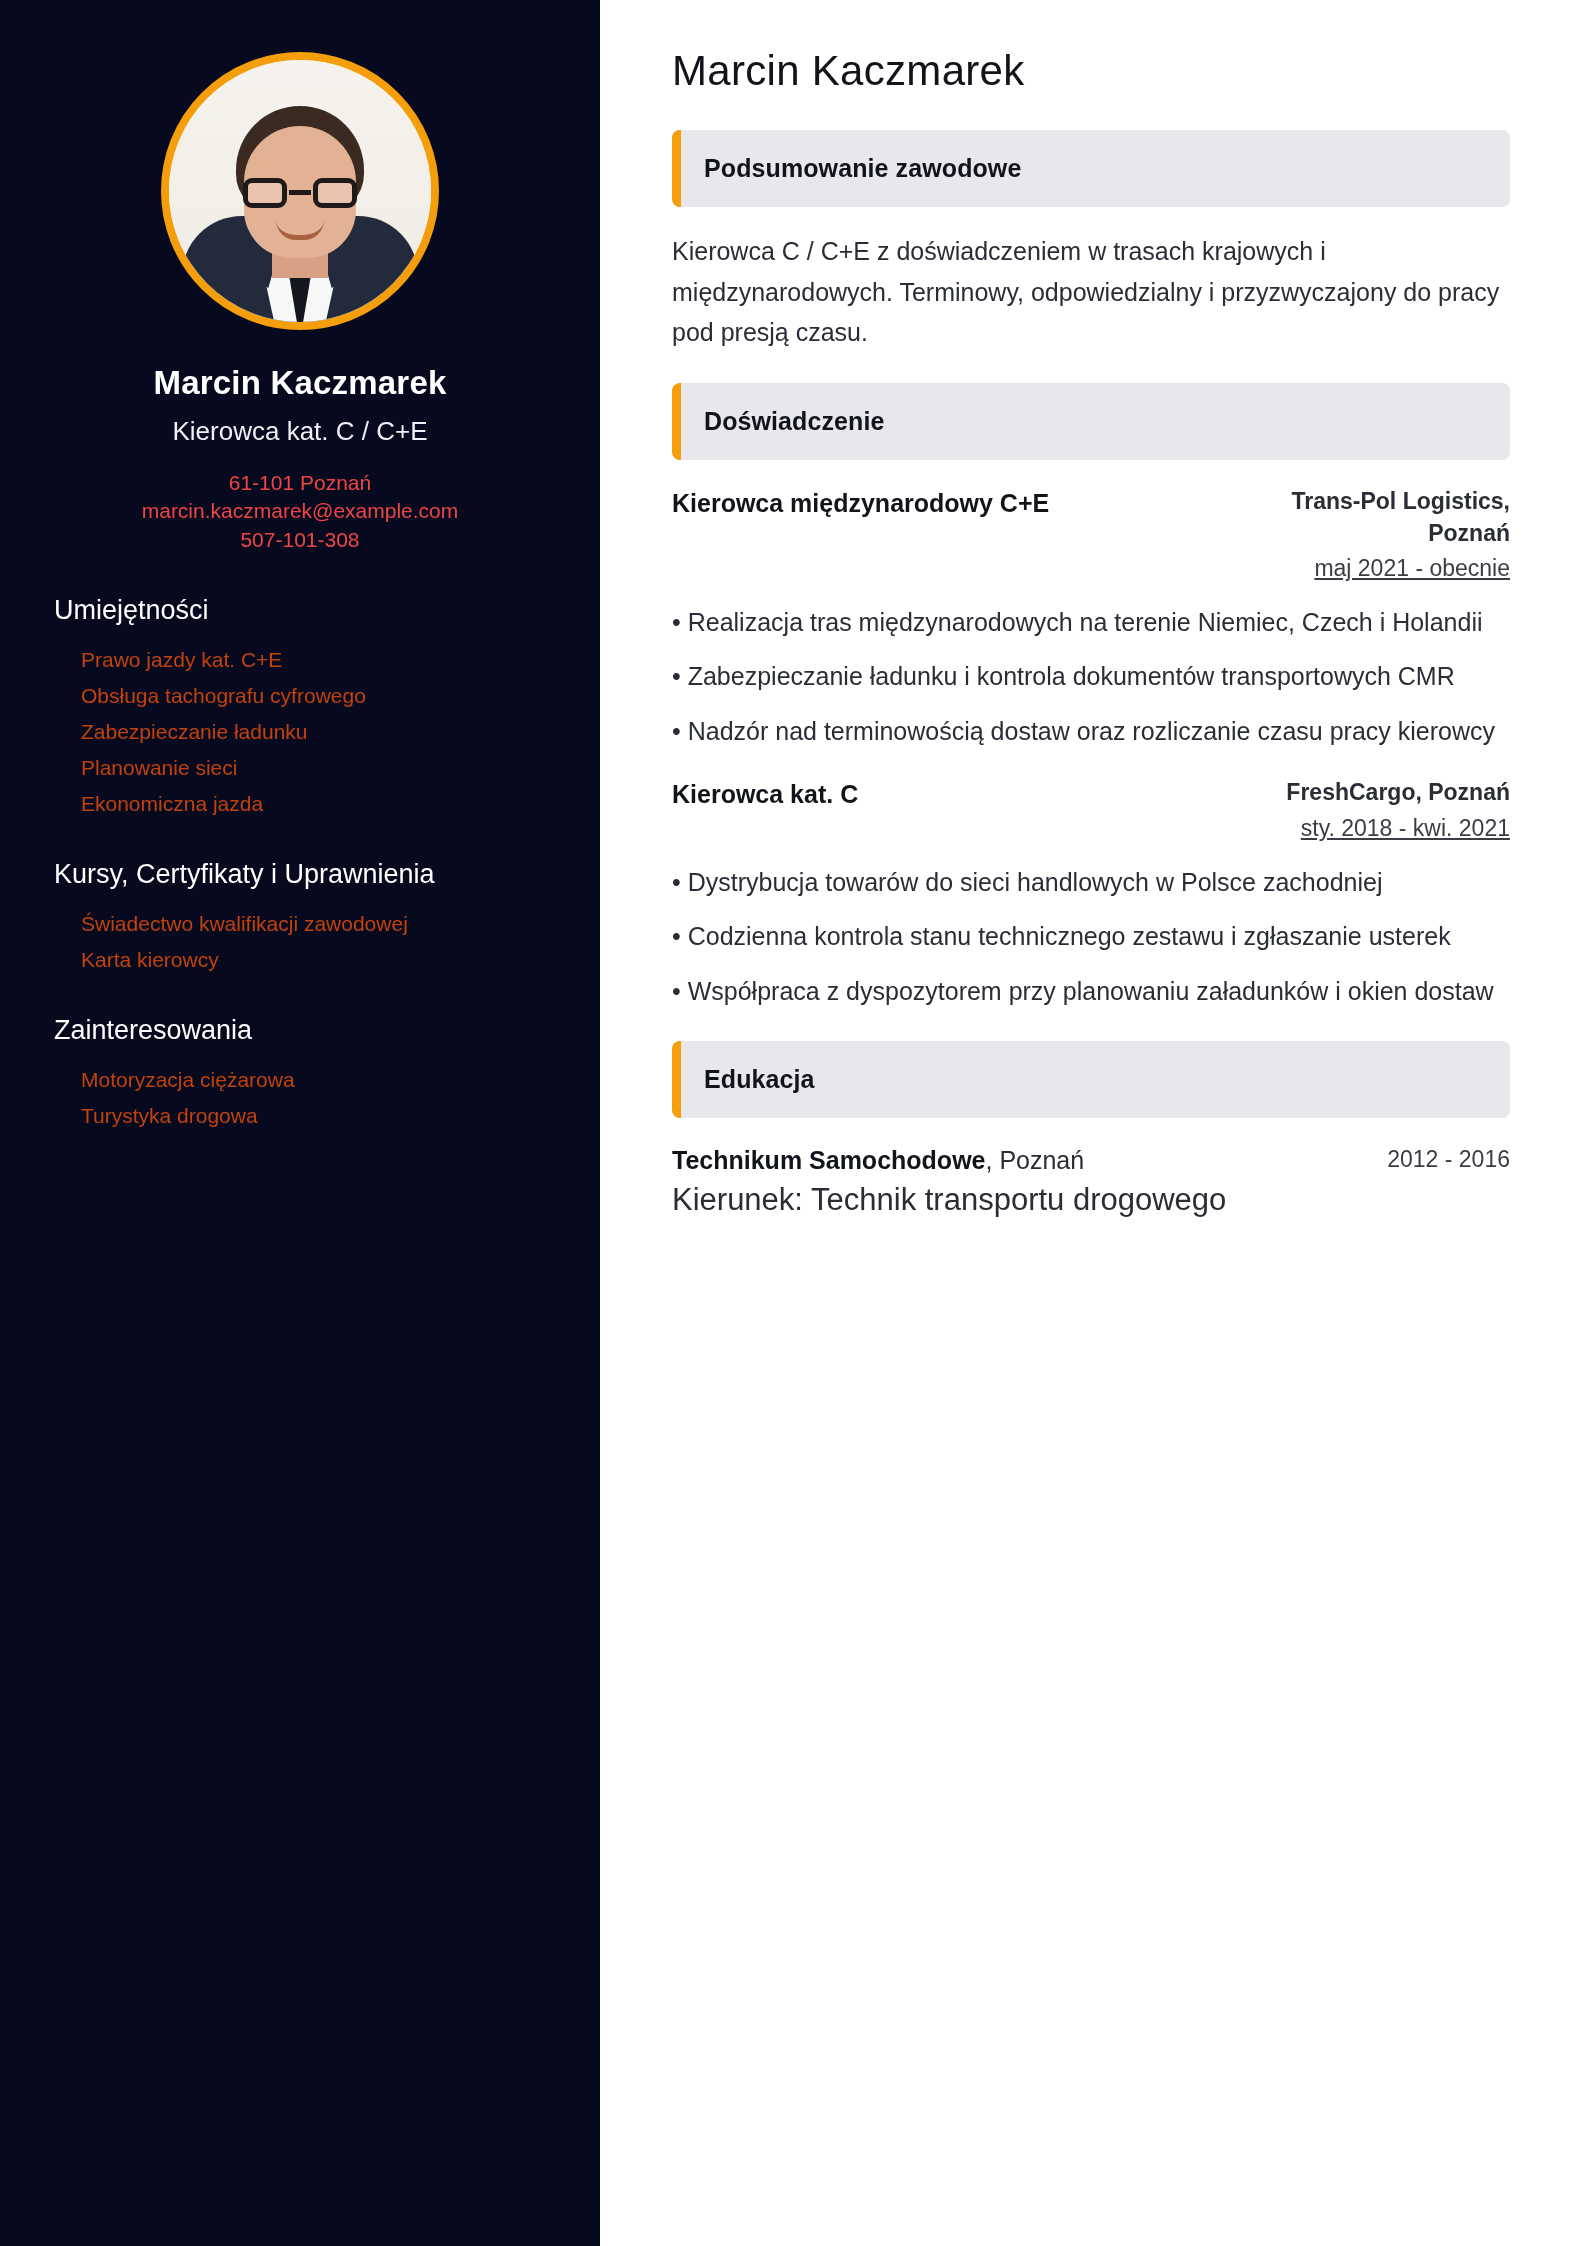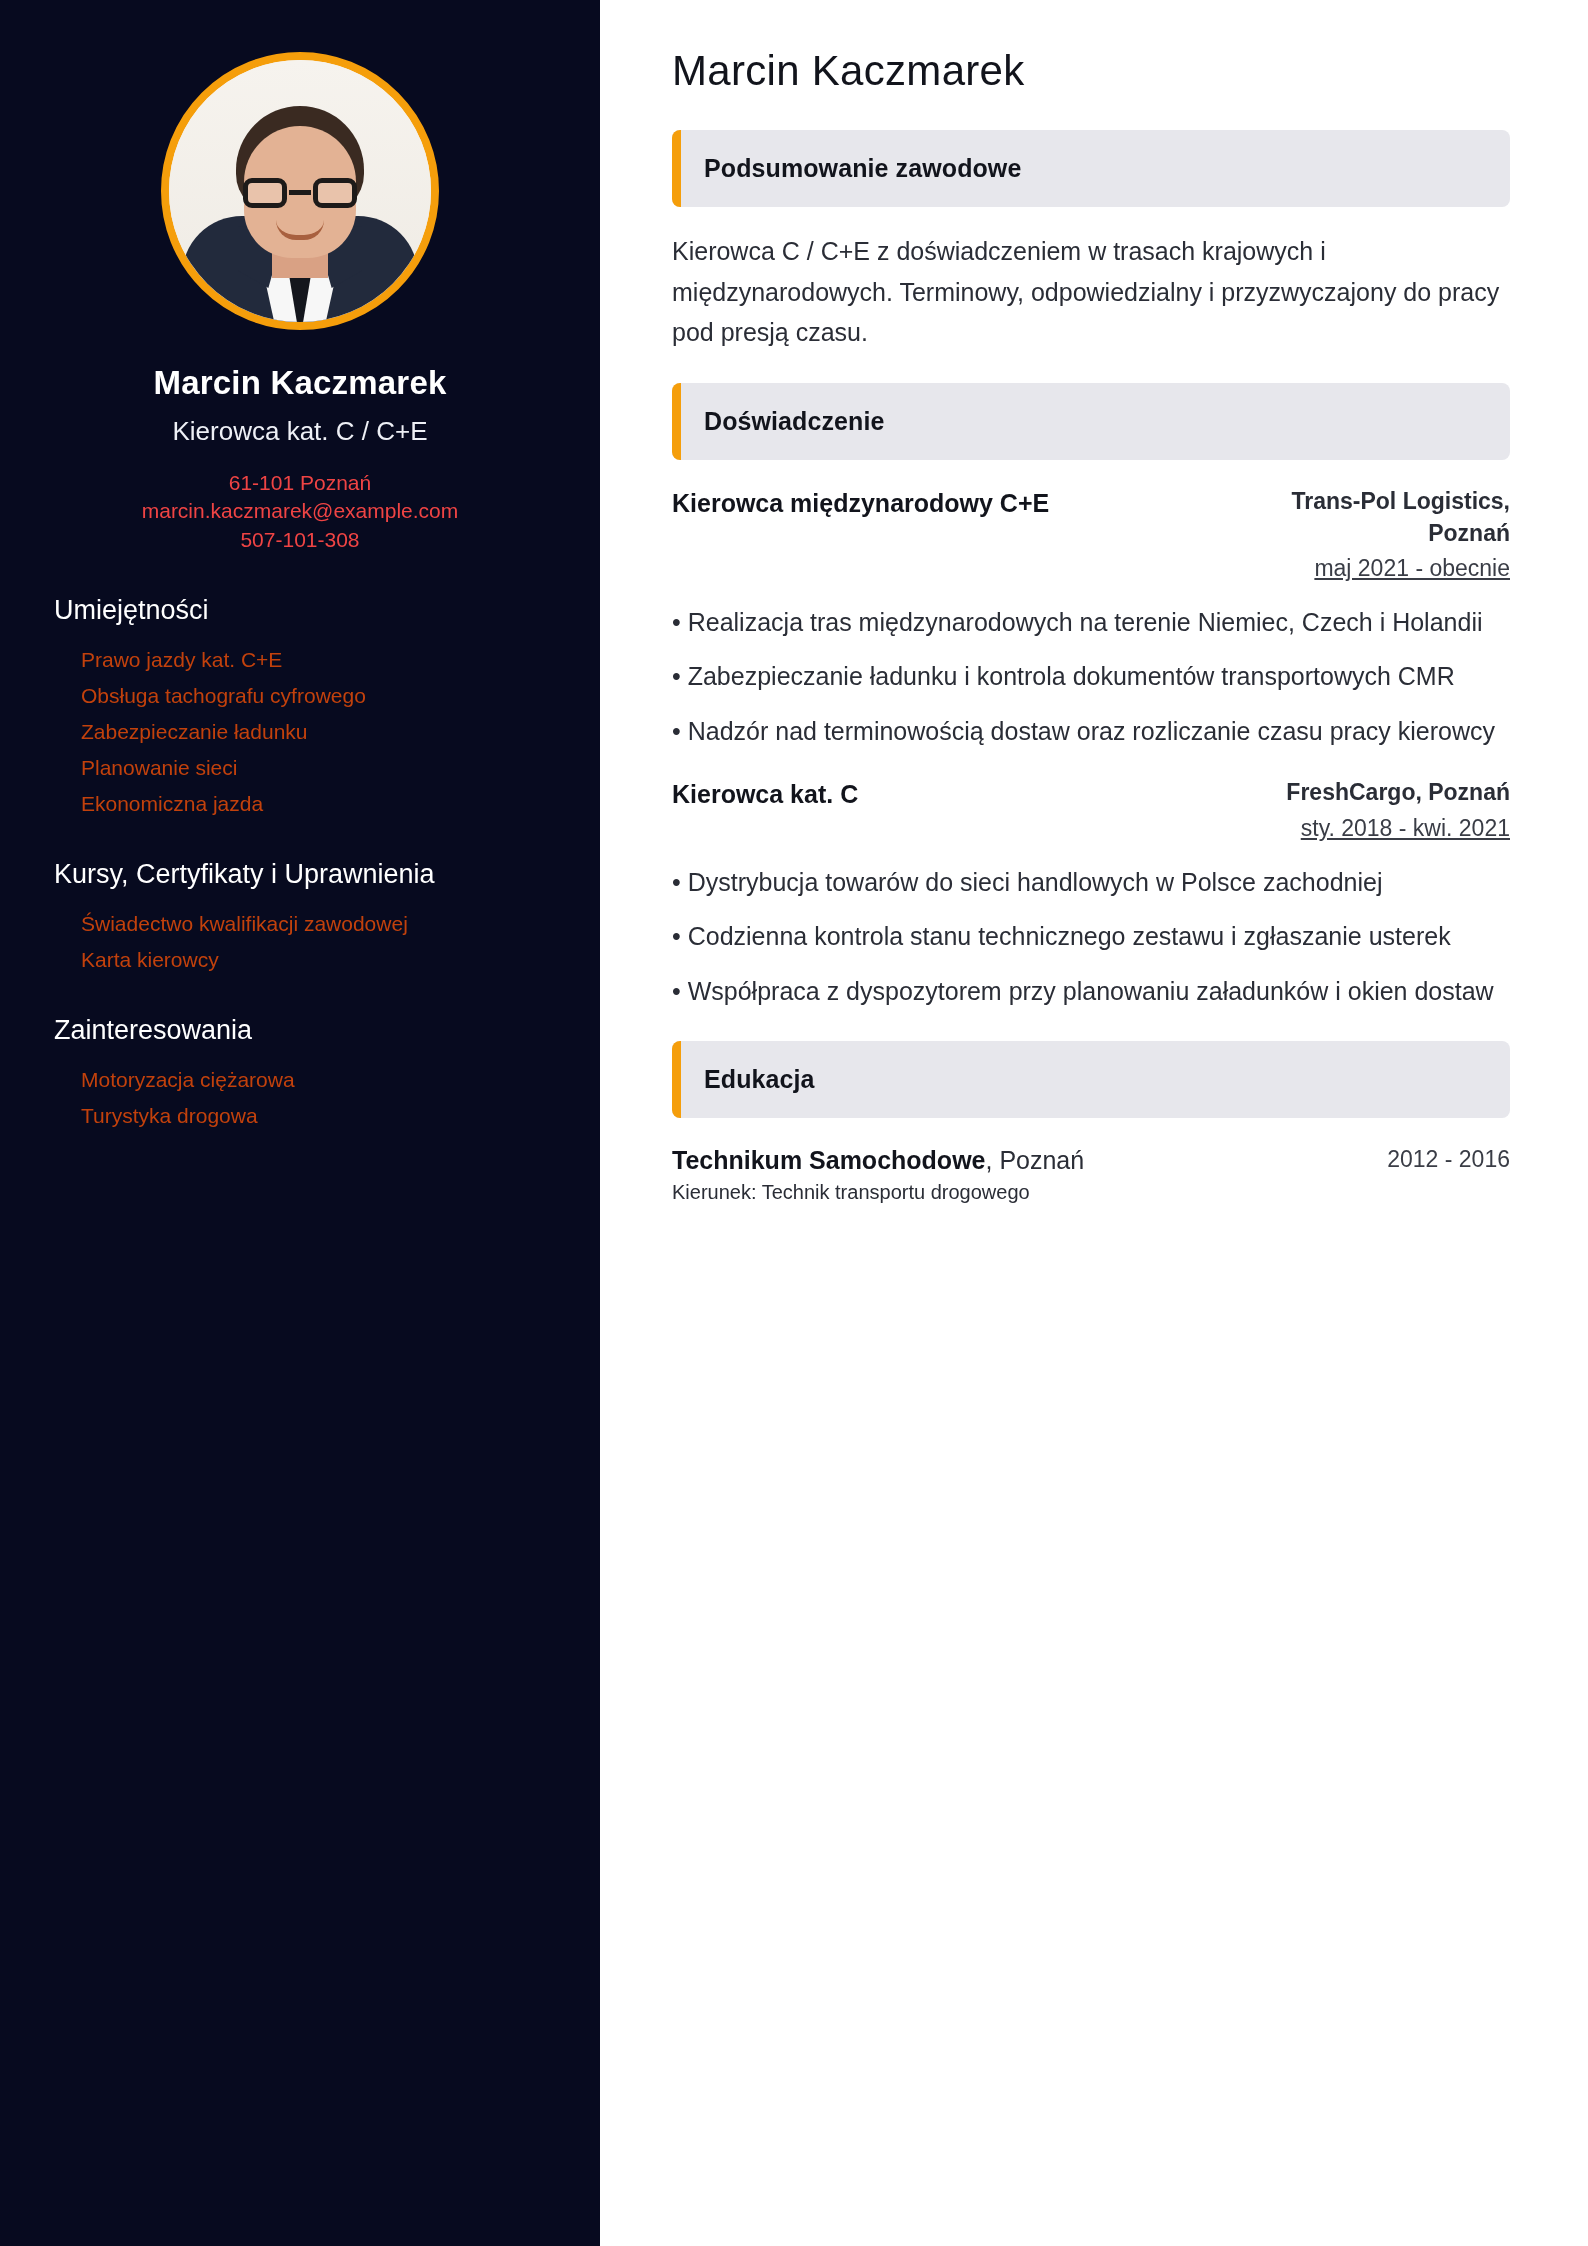--- a/index.html
+++ b/index.html
@@ -238,21 +238,21 @@
   }
   .edu-main { max-width: 600px; }
   .edu-school {
     font-size: 25px;
     line-height: 1.45;
     color: #2a2d36;
     font-weight: 400;
   }
   .edu-school b { font-weight: 700; color: #12141c; }
   .edu-field {
-    font-size: 20px;
+    font-size: 31px;
     line-height: 1.45;
     color: #2a2d36;
     font-weight: 400;
   }
   .edu-dates {
     font-size: 23px;
     color: #3a3d46;
     font-weight: 400;
     flex: none;
     white-space: nowrap;

